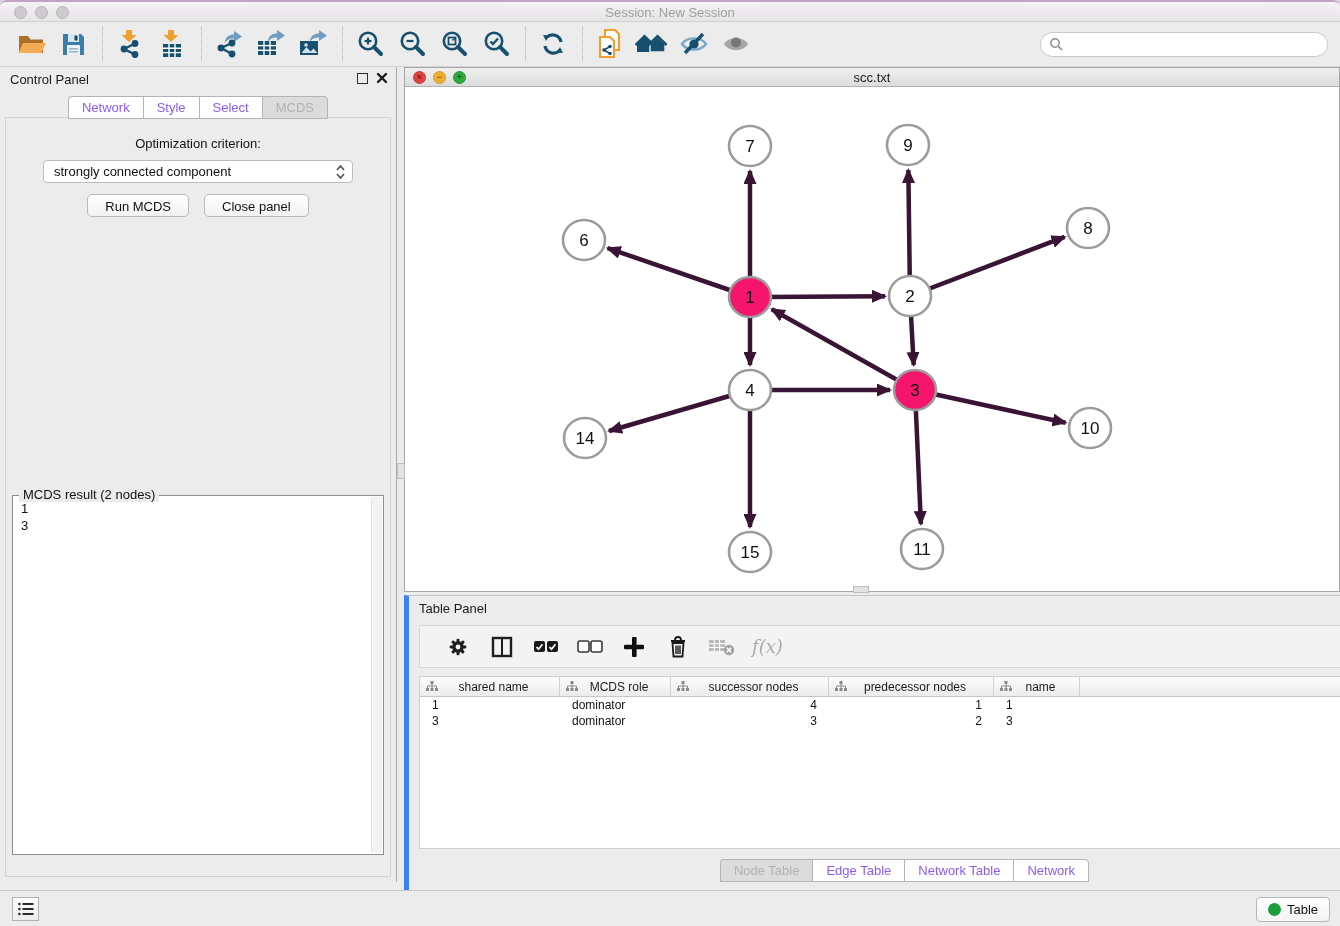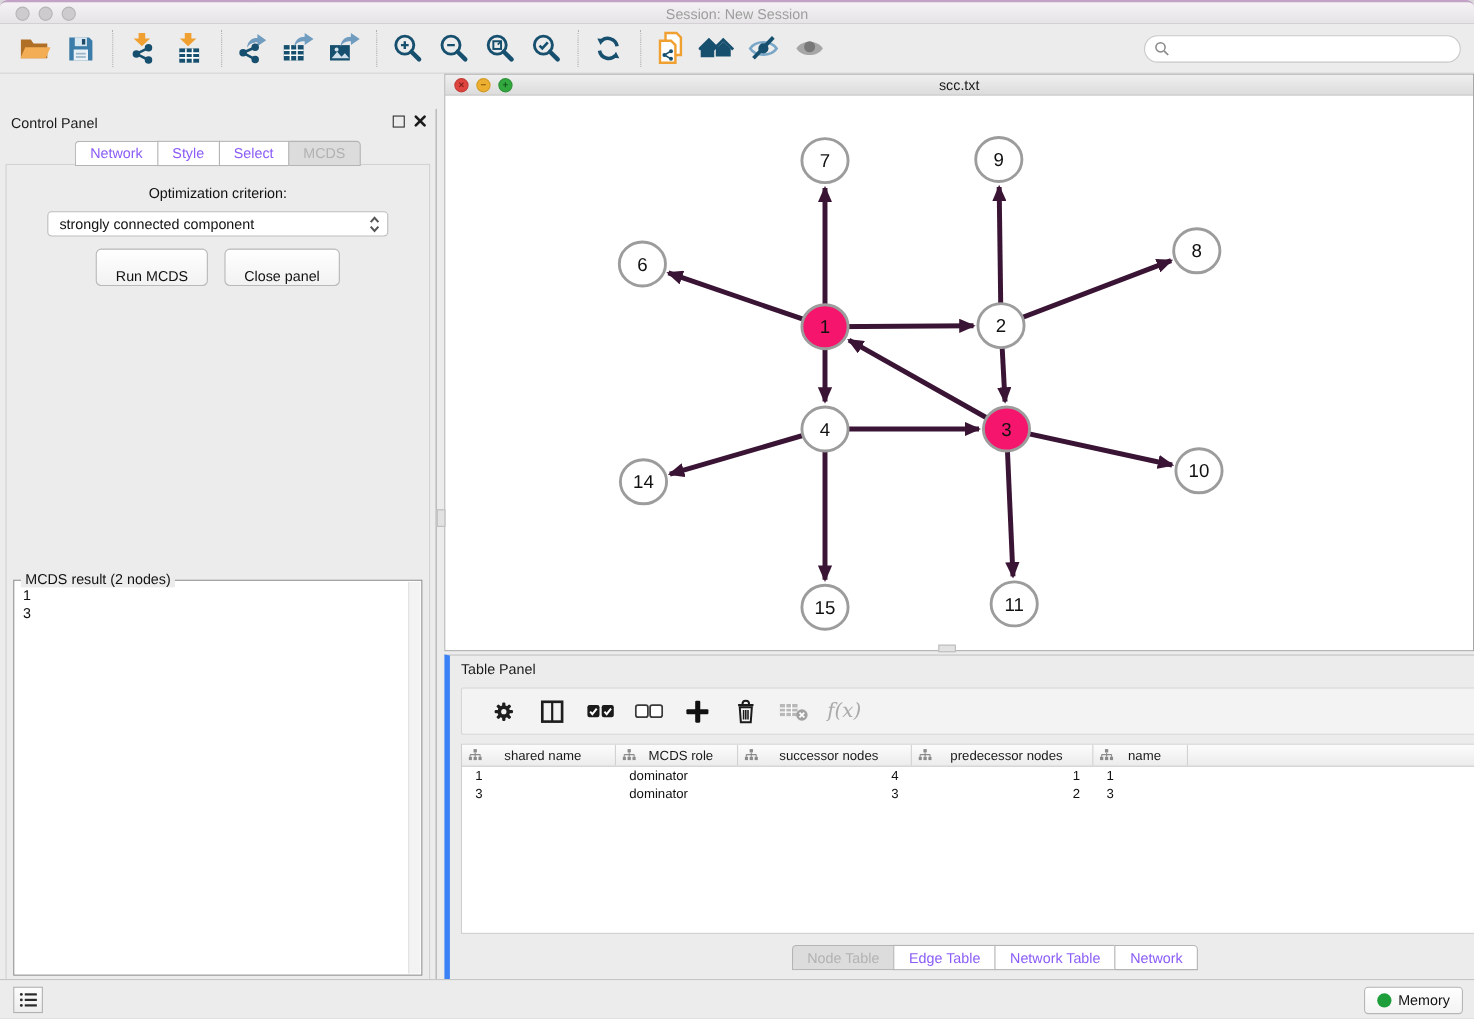--- a/index.html
+++ b/index.html
@@ -23,41 +23,41 @@
   .toolbar{position:absolute;top:22px;left:0;right:0;height:45px;background:#ececec;
     border-bottom:1px solid #d4d4d4;display:flex;align-items:center;padding-left:14px;}
   .tbtn{width:34px;height:32px;display:flex;align-items:center;justify-content:center;margin-right:8px;}
   .tsep{width:1px;height:34px;border-left:1px dotted #b0b0b0;margin:0 10px 0 4px;}
   .searchbox{position:absolute;right:12px;top:10px;width:288px;height:25px;background:#fff;
     border:1px solid #c8c8c8;border-radius:13px;display:flex;align-items:center;padding-left:8px;}
   .searchbox input{border:none;outline:none;flex:1;font-size:13px;background:transparent;height:20px;
     font-family:"Liberation Sans",sans-serif;}
   
   .control-panel{position:absolute;left:0;top:67px;width:397px;height:815px;background:#ececec;
-    border-right:1px solid #aaa;margin-top:32px;}
+    border-right:1px solid #aaa;}
   .panel-header{position:relative;height:26px;}
   .panel-header .ptitle{position:absolute;left:10px;top:5px;font-size:13px;color:#1a1a1a;}
   .panel-header .hicons{position:absolute;right:8px;top:5px;display:flex;gap:8px;align-items:center;}
   .float-icon{width:11px;height:11px;border:1.6px solid #2e2e2e;background:transparent;}
   .ctabs{position:absolute;top:29px;left:0;right:0;display:flex;justify-content:center;z-index:3;}
   .tab{background:#fff;border:1px solid #b4b4b4;border-right-width:0;
     padding:3px 13px;font-size:13px;color:#8b5cf6;}
   .tab:first-child{border-radius:4px 0 0 0;}
   .tab:last-child{border-right-width:1px;border-radius:0 4px 0 0;}
   .tab.active{background:#dcdcdc;color:#b2b2b2;}
   .cp-frame{position:absolute;left:5px;right:5px;top:50px;bottom:5px;
     border:1px solid #d2d2d2;background:#ececec;}
   .opt-label{margin-top:18px;text-align:center;font-size:13px;color:#111;}
   .selectbox{position:relative;margin:9px auto 0 auto;width:310px;height:23px;background:#fff;
     border:1px solid #bdbdbd;border-radius:4px;font-size:13px;color:#111;
     display:flex;align-items:center;padding-left:10px;}
   .stepper{position:absolute;right:6px;top:2px;}
   .btnrow{display:flex;justify-content:center;gap:15px;margin-top:11px;}
   .mbtn{height:23px;background:linear-gradient(#ffffff,#f2f2f2);border:1px solid #b9b9b9;
-    border-radius:5px;font-size:13px;color:#111;padding:16px 17px;
+    border-radius:5px;font-size:13px;color:#111;padding:4px 17px;
     font-family:"Liberation Sans",sans-serif;}
   .mcds-fieldset{position:absolute;left:12px;top:428px;width:372px;height:360px;
     border:1px solid #8f8f8f;background:#fff;}
   .mcds-legend{position:absolute;top:-9px;left:6px;background:#ececec;padding:0 4px;
     font-size:13px;color:#111;}
   .mcds-scroll{position:absolute;top:1px;right:1px;bottom:1px;width:11px;background:#f3f3f3;
     border-left:1px solid #e2e2e2;}
   .mcds-lines{padding:4px 8px;font-size:13px;line-height:17px;color:#111;}
   
   .network-panel{position:absolute;left:404px;top:67px;width:936px;height:525px;
@@ -552,17 +552,17 @@
         <circle cx="2.4" cy="3" r="1.3" fill="#2a2a2a"></circle>
         <circle cx="2.4" cy="8" r="1.3" fill="#2a2a2a"></circle>
         <circle cx="2.4" cy="13" r="1.3" fill="#2a2a2a"></circle>
         <rect x="5.5" y="2" width="11" height="2" fill="#2a2a2a"></rect>
         <rect x="5.5" y="7" width="11" height="2" fill="#2a2a2a"></rect>
         <rect x="5.5" y="12" width="11" height="2" fill="#2a2a2a"></rect>
       </svg>
     </div>
     <div class="membtn">
       <span class="gdot"></span>
-      <span>Memory</span>
+      <span>Table</span>
     </div>
   </div>
 
 </div>
 
 </body></html>

